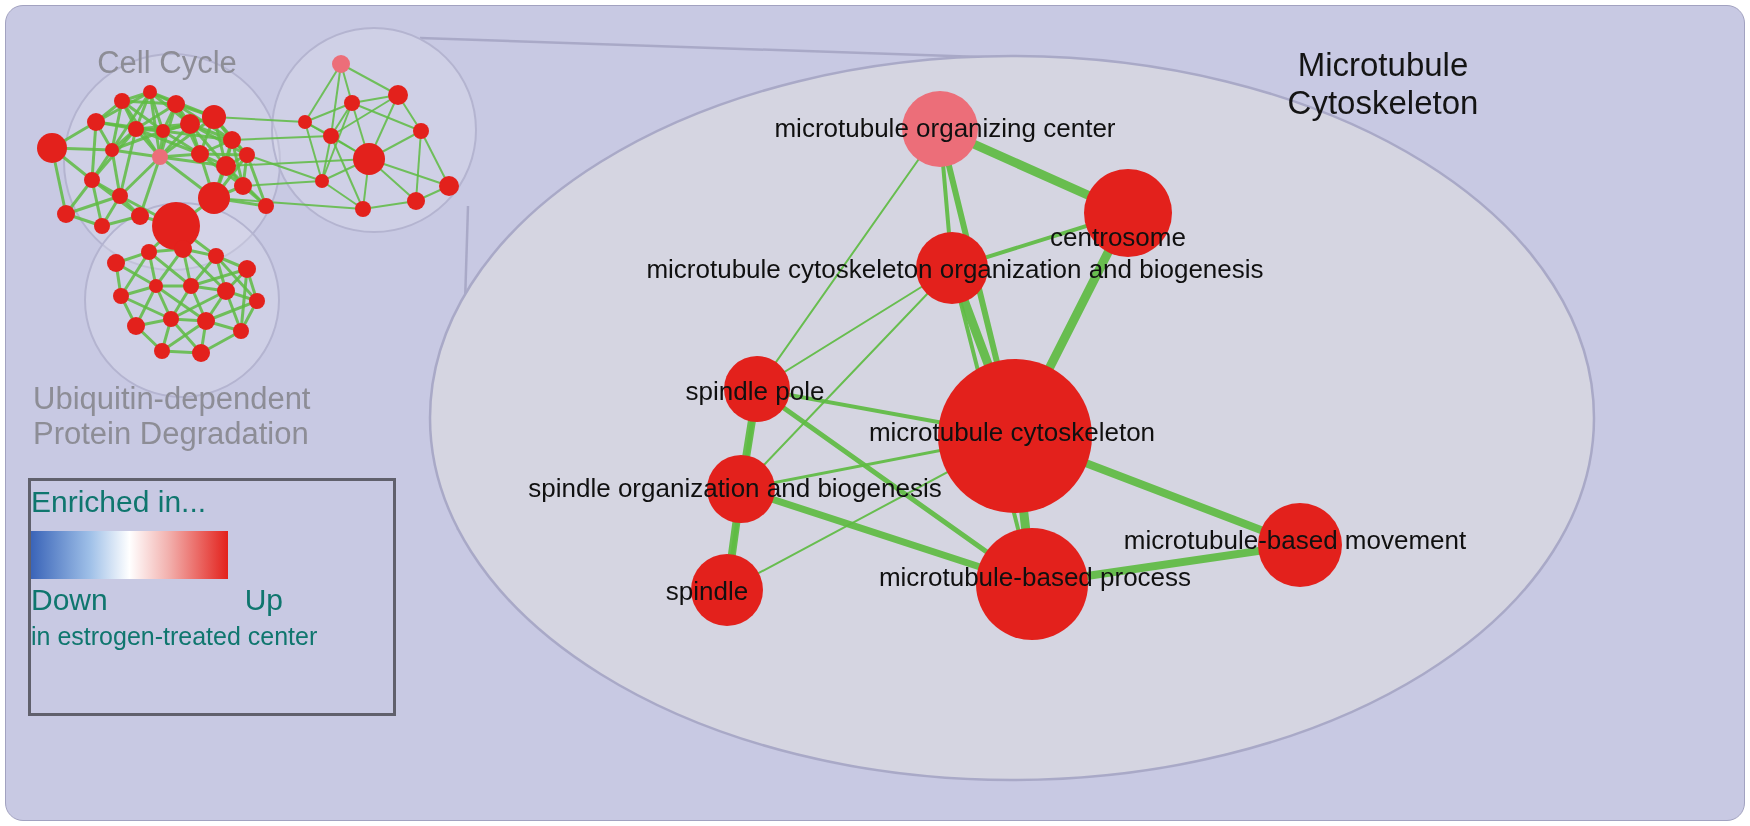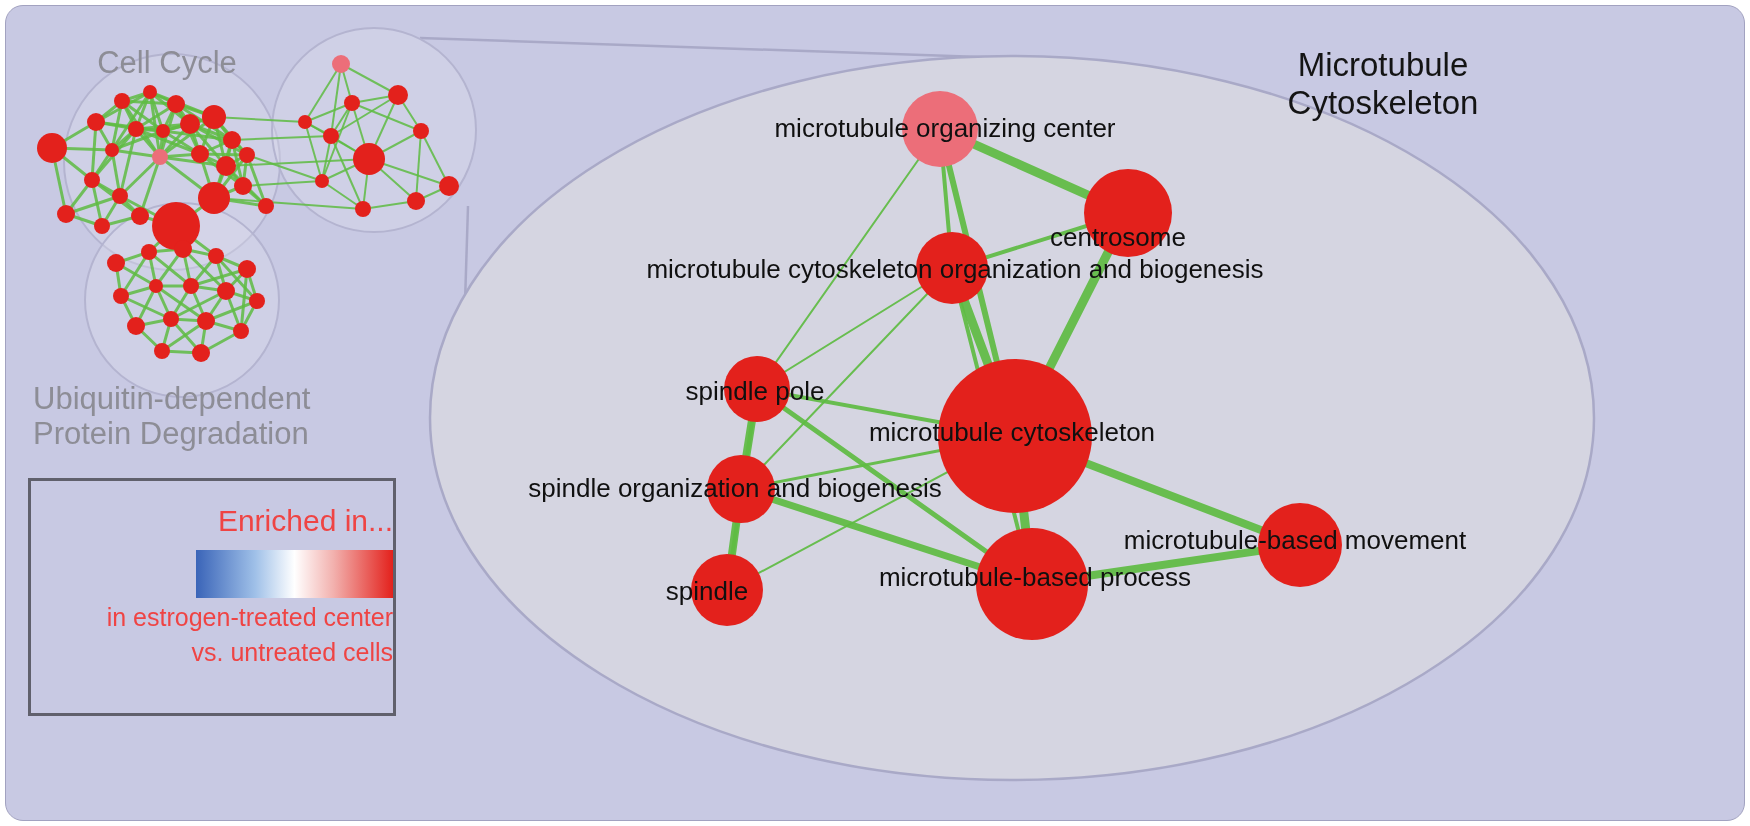--- a/index.html
+++ b/index.html
@@ -4,22 +4,22 @@
 <style>
   html,body{margin:0;padding:0;background:#ffffff;font-family:"Liberation Sans",sans-serif;}
   .stage{position:relative;width:1750px;height:826px;background:#ffffff;overflow:hidden;}
   .panel{position:absolute;left:5px;top:5px;width:1740px;height:816px;border-radius:18px;
          background:#c8c9e3;border:1px solid #a2a2c0;box-sizing:border-box;}
   svg.figure{position:absolute;left:0;top:0;}
   text{font-family:"Liberation Sans",sans-serif;}
   .gray-label{fill:#8d8d96;font-size:31px;}
   .detail-title{fill:#141414;font-size:33px;}
   .legend{position:absolute;left:28px;top:478px;width:368px;height:238px;box-sizing:border-box;
-          border:3px solid #60606c;display:flex;flex-direction:column;align-items:flex-end;
-          padding-top:23px;color:#ef4444;}
+          border:3px solid #60606c;display:flex;flex-direction:column;align-items:flex-start;
+          padding-top:4px;color:#0f766e;}
   .legend-title{font-size:30px;margin-bottom:12px;}
   .legend-gradient{width:197px;height:48px;background:linear-gradient(to right,#3a64b8,#9fc0e8 30%,#ffffff 50%,#f2b0ad 70%,#e3211c);}
   .legend-updown{width:252px;display:flex;justify-content:space-between;font-size:30px;margin-top:4px;}
   .legend-caption{font-size:25px;line-height:1.25;margin-top:4px;}
 </style>
 </head>
 <body>
 
 <div class="stage">
   <div class="panel" style="background: rgb(200, 201, 227);"></div>
@@ -310,16 +310,19 @@
     <text class="gray-label" text-anchor="start" x="33" y="409">Ubiquitin-dependent</text>
     <text class="gray-label" text-anchor="start" x="33" y="444">Protein Degradation</text>
 
     <text class="detail-title" text-anchor="middle" x="1383" y="76">Microtubule</text>
     <text class="detail-title" text-anchor="middle" x="1383" y="114">Cytoskeleton</text>
   </svg>
 
   <div class="legend" style="border-color: rgb(96, 96, 108);">
     <div class="legend-title">Enriched in...</div>
     <div class="legend-gradient" style="background: linear-gradient(to right, rgb(58, 100, 184), rgb(159, 192, 232) 30%, rgb(255, 255, 255) 50%, rgb(242, 176, 173) 70%, rgb(227, 33, 28));"></div>
+    <div class="legend-updown">
+      <span>Down</span>
+      <span>Up</span>
+    </div>
     <div class="legend-caption">in estrogen-treated center</div>
-    <div class="legend-caption">vs. untreated cells</div>
   </div>
 </div>
 
 </body></html>

